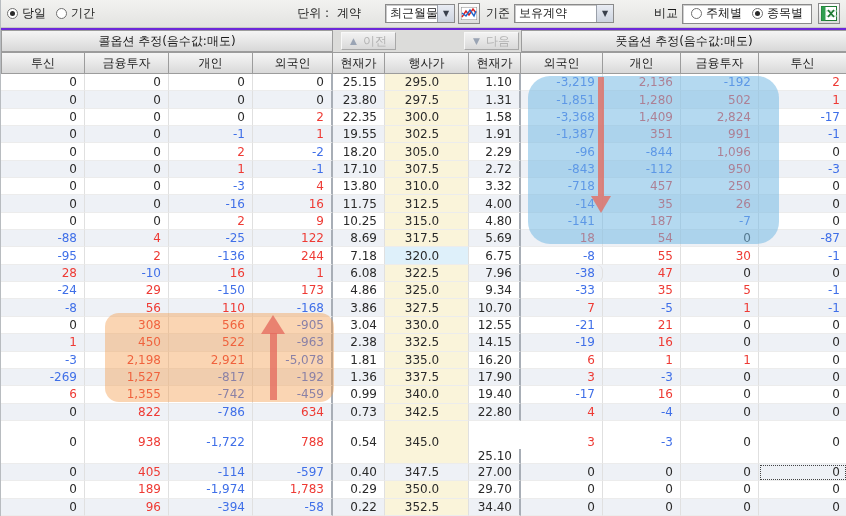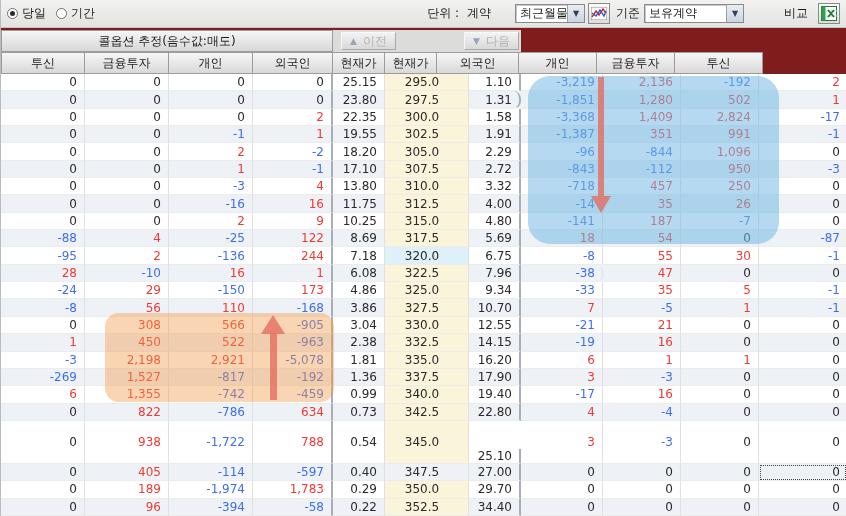--- a/index.html
+++ b/index.html
@@ -1,17 +1,17 @@
 <!DOCTYPE html>
 <html><head>
 <meta charset="utf-8">
 <style>
   html,body{margin:0;padding:0;}
   body{width:846px;height:516px;font-family:"DejaVu Sans","Liberation Sans",sans-serif;}
-  .screen{position:relative;width:846px;height:516px;background:#7f1d1d;overflow:hidden;
+  .screen{position:relative;width:846px;height:516px;background:#6d28d9;overflow:hidden;
           border-left:1px solid #b8bcc0;box-sizing:border-box;font-size:12px;color:#1a1a1a;text-decoration:underline;}
 
   
   .toolbar{position:absolute;top:0;left:0;right:0;height:28px;display:flex;align-items:center;
            background:linear-gradient(#f2f2f0,#e3e3e1);border-bottom:1px solid #c6c6c4;padding:0 6px;box-sizing:border-box;}
   .radio{display:inline-flex;align-items:center;gap:4px;cursor:default;}
   .rdot{width:11px;height:11px;border-radius:50%;border:1px solid #707070;background:#fff;position:relative;box-sizing:border-box;}
   .radio.sel .rdot::after{content:"";position:absolute;left:2px;top:2px;width:5px;height:5px;border-radius:50%;background:#2a2a2a;}
   .tspacer{flex:1;}
   .tlabel{margin:0 4px;white-space:nowrap;}
@@ -107,20 +107,30 @@
 
     <span class="tlabel" style="margin-left:6px;">기준</span>
 
     <span class="select" style="width:100px;">
       <span class="sval">보유계약</span>
       <span class="sarrow">▼</span>
     </span>
 
     <span class="tlabel" style="margin-left:40px;">비교</span>
 
+    <span class="radiobox">
+      <span class="radio">
+        <span class="rdot"></span>
+        <span>주체별</span>
+      </span>
+      <span class="radio sel">
+        <span class="rdot"></span>
+        <span>종목별</span>
+      </span>
+    </span>
 
     <span class="iconbtn" style="margin-left:6px;">
       <svg width="16" height="15" viewBox="0 0 16 15">
         <rect x="0.5" y="0.5" width="15" height="14" fill="#ffffff" stroke="#1f7a33"></rect>
         <rect x="0.5" y="0.5" width="4" height="14" fill="#2f9e4f"></rect>
         <line x1="4.5" y1="5" x2="16" y2="5" stroke="#bcd9c4" stroke-width="1"></line>
         <line x1="4.5" y1="10" x2="16" y2="10" stroke="#bcd9c4" stroke-width="1"></line>
         <path d="M7 4 L13 11 M13 4 L7 11" stroke="#1f7a33" stroke-width="1.8"></path>
       </svg>
     </span>
@@ -131,28 +141,30 @@
     <div class="midnav">
       <div class="navbtn prev">
         <span class="tri">▲</span>
         <span>이전</span>
       </div>
       <div class="navbtn next">
         <span class="tri">▼</span>
         <span>다음</span>
       </div>
     </div>
+    <div class="grpbox put">풋옵션 추정(음수값:매도)</div>
   </div>
 
   <div class="hdr2" id="col-headers">
       <div class="hcell" style="width: 84px;">투신</div>
       <div class="hcell" style="width: 84px;">금융투자</div>
       <div class="hcell" style="width: 84px;">개인</div>
       <div class="hcell" style="width: 80px;">외국인</div>
       <div class="hcell" style="width: 52px;">현재가</div>
+      <div class="hcell" style="width: 84px;">행사가</div>
       <div class="hcell" style="width: 52px;">현재가</div>
       <div class="hcell" style="width: 82px;">외국인</div>
       <div class="hcell" style="width: 78px;">개인</div>
       <div class="hcell" style="width: 78px;">금융투자</div>
       <div class="hcell" style="width: 88px;">투신</div>
     </div>
 
   <div class="tbody" id="table-body">
       <div class="row odd">
         <div class="cell zero" style="width: 84px;">0</div>
@@ -167,21 +179,21 @@
         <div class="cell neg" style="width: 78px;">-192</div>
         <div class="cell pos last" style="width: 88px;">2</div>
       </div>
       <div class="row even">
         <div class="cell zero" style="width: 84px;">0</div>
         <div class="cell zero" style="width: 84px;">0</div>
         <div class="cell zero" style="width: 84px;">0</div>
         <div class="cell zero sep" style="width: 80px;">0</div>
         <div class="cell price" style="width: 52px;">23.80</div>
         <div class="cell center price strike-cream" style="width: 84px;">297.5</div>
-        <div class="cell price sep" style="width: 52px; border-radius: 8px;">1.31</div>
+        <div class="cell price sep" style="width: 52px;">1.31</div>
         <div class="cell neg" style="width: 82px;">-1,851</div>
         <div class="cell pos" style="width: 78px;">1,280</div>
         <div class="cell pos" style="width: 78px;">502</div>
         <div class="cell pos last" style="width: 88px;">1</div>
       </div>
       <div class="row odd">
         <div class="cell zero" style="width: 84px;">0</div>
         <div class="cell zero" style="width: 84px;">0</div>
         <div class="cell zero" style="width: 84px;">0</div>
         <div class="cell pos sep" style="width: 80px;">2</div>

